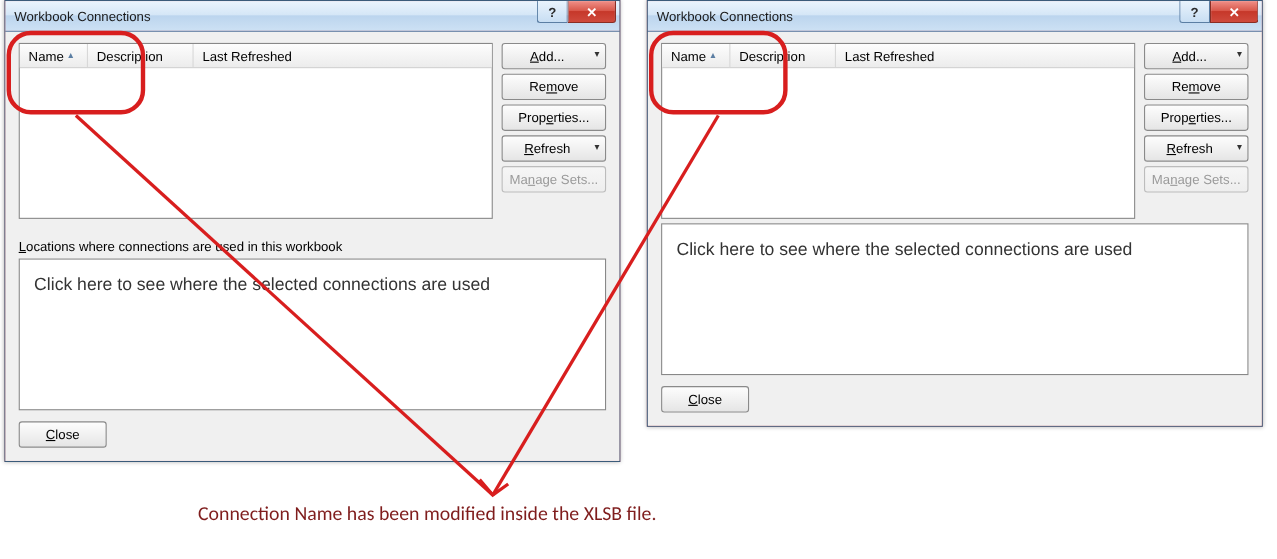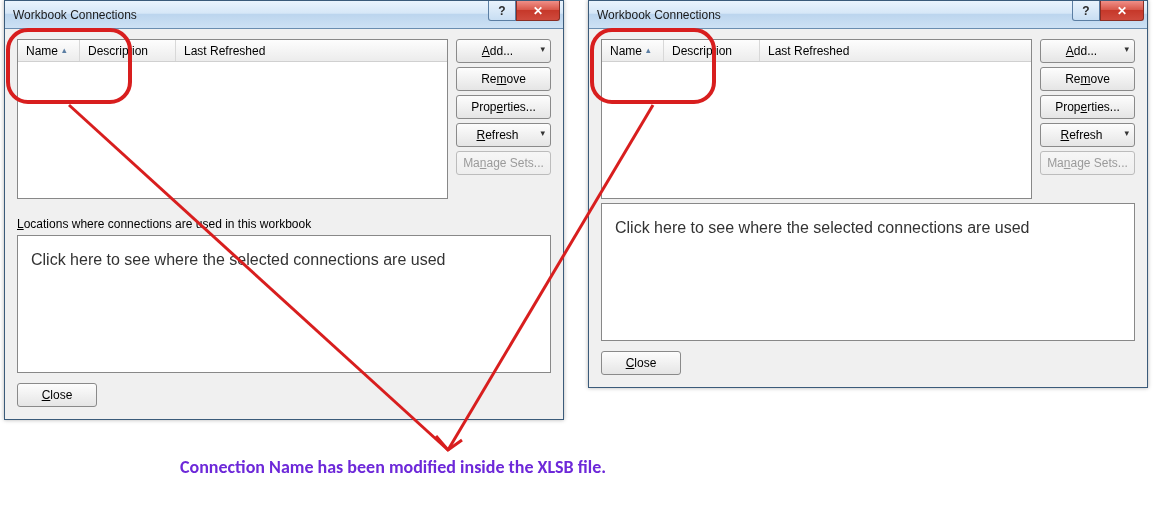--- a/index.html
+++ b/index.html
@@ -104,22 +104,22 @@
     border:4px solid #d81e1e;
     border-radius:22px;
     pointer-events:none;
   }
   .c-left { left:6px; top:28px; width:126px; height:76px; }
   .c-right { left:590px; top:28px; width:126px; height:76px; }
 
   .anno-text {
     position:absolute;
     left:180px; top:456px;
-    color:#6d28d9;
-    font-weight:bold;
+    color:#7f1d1d;
+    font-weight:normal;
     font-size:18px;
     font-family: Calibri, "Segoe UI", sans-serif;
   }
   svg.lines { position:absolute; left:0; top:0; pointer-events:none; }
 </style>
 </head>
 <body>
 
 <div class="dialog d1">
   <div class="titlebar">

